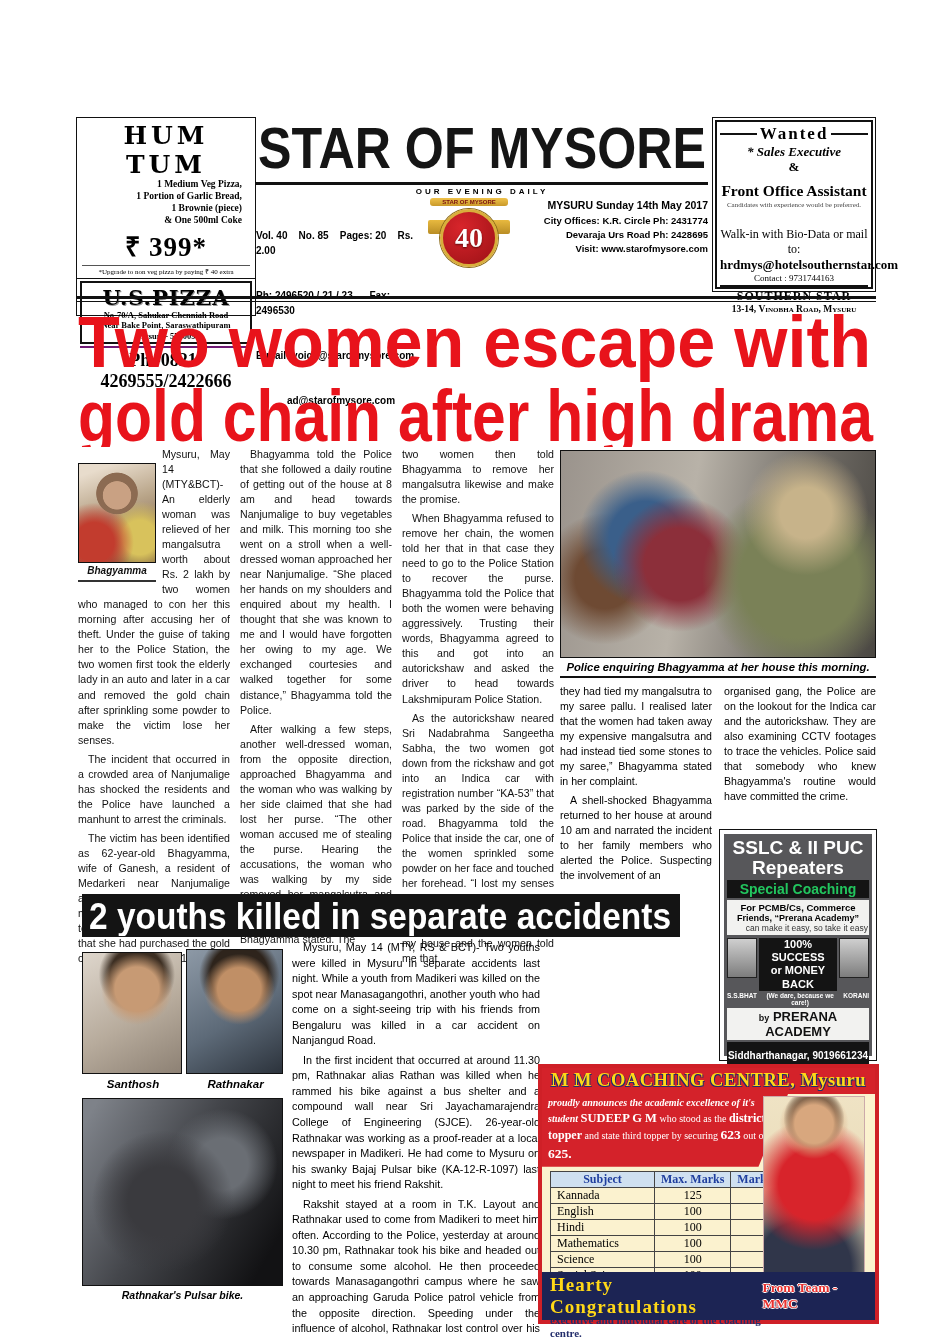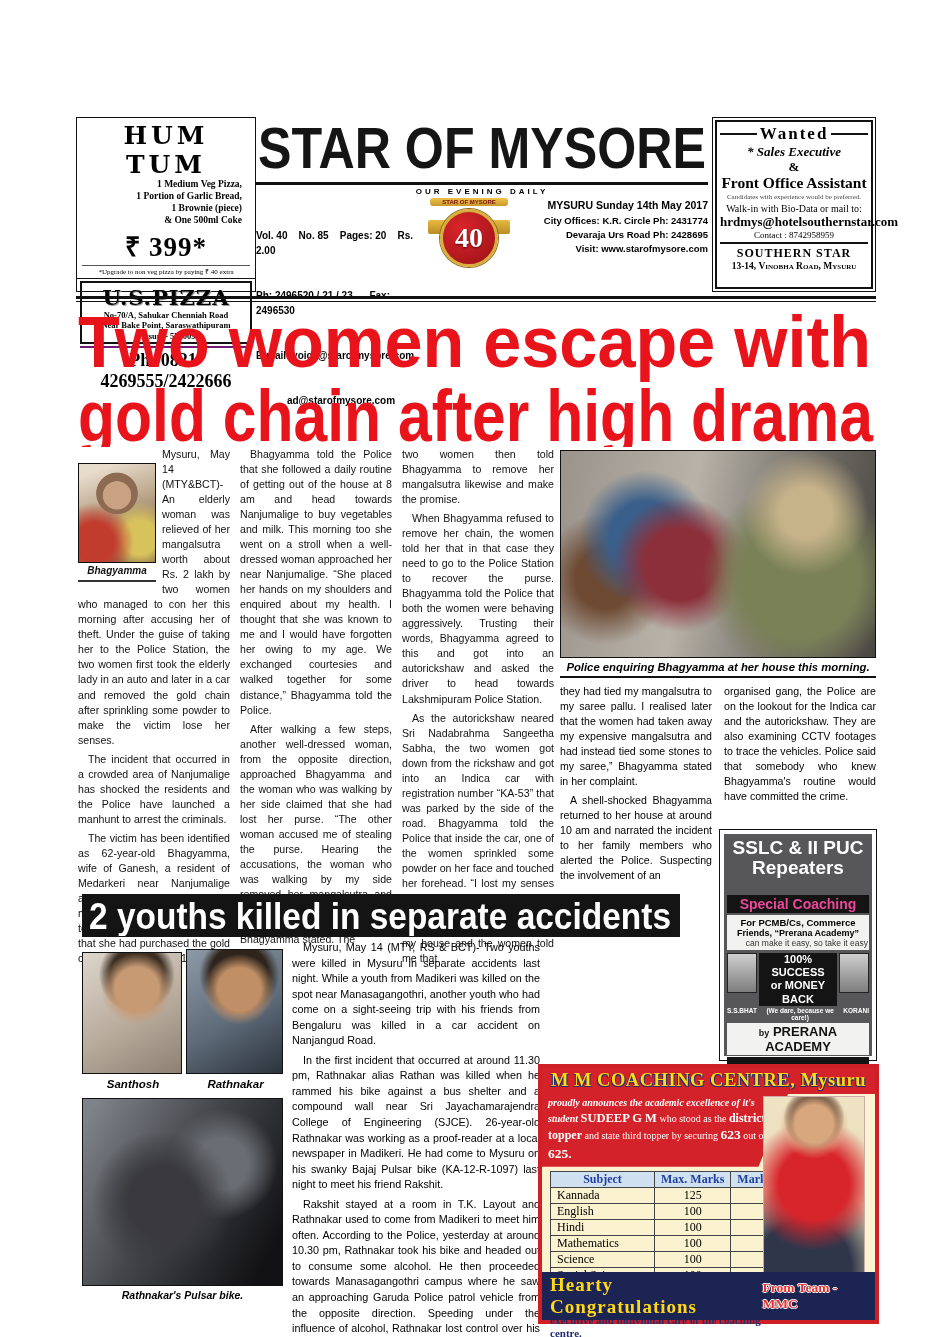--- a/index.html
+++ b/index.html
@@ -1,20 +1,20 @@
 <!DOCTYPE html>
 <html><head>
 <meta charset="utf-8">
 <style>
   * { margin:0; padding:0; box-sizing:border-box; }
   body { background:#e9e9e6; font-family:"Liberation Sans", sans-serif; }
   .page { position:relative; width:945px; height:1337px; margin:0 auto; background:#ffffff; overflow:hidden; }
 
   
-  .pizza-ad { position:absolute; left:76px; top:117px; width:180px; height:175px; border:1px solid #111; font-family:"Liberation Serif", serif; }
+  .pizza-ad { position:absolute; left:76px; top:117px; width:180px; height:199px; border:1px solid #111; font-family:"Liberation Serif", serif; }
   .pizza-top { padding:3px 5px 2px; border-bottom:1px solid #111; }
   .pizza-title { font-size:25px; font-weight:bold; letter-spacing:4px; text-align:center; font-family:"DejaVu Serif", serif; }
   .pizza-lines { font-size:9.5px; font-weight:bold; text-align:right; line-height:1.25; padding-right:8px; }
   .pizza-price { font-size:27px; font-weight:bold; text-align:center; letter-spacing:1px; }
   .pizza-note { font-size:7px; text-align:center; border-top:1px solid #555; margin-top:1px; padding-top:1px; }
   .pizza-brandbox { border:2px solid #111; margin:2px 3px; padding:2px 2px 1px; }
   .pizza-brand { font-size:21px; font-weight:bold; letter-spacing:1px; text-align:center; font-family:"DejaVu Serif", serif; text-shadow:1px 1px 0 #999; }
   .pizza-addr { font-size:8.5px; font-weight:bold; text-align:center; line-height:1.25; }
   .pizza-phone { font-size:18px; font-weight:bold; text-align:center; border-top:2px solid #701a75; margin:0 3px; padding:2px 0 1px; }
 
@@ -31,23 +31,23 @@
   .badge-circle { position:relative; width:58px; height:58px; margin:3px auto 0; border-radius:50%; background:radial-gradient(circle at 35% 30%, #d8252b, #9c1116); border:3px solid #d9ae3c; box-shadow:0 0 0 1px #8a6a1a; display:flex; align-items:center; justify-content:center; }
   .badge-num { color:#fff; font-size:28px; font-weight:bold; font-family:"Liberation Serif", serif; text-shadow:0 1px 2px #5c0a0a; }
 
   .wanted-ad { position:absolute; left:712px; top:117px; width:164px; height:175px; border:1px solid #111; padding:2px; font-family:"Liberation Serif", serif; }
   .wanted-inner { border:2px solid #111; height:100%; padding:2px 3px; display:flex; flex-direction:column; }
   .wanted-titlerow { display:flex; align-items:center; gap:3px; }
   .wanted-titlerow .dash { flex:1; border-top:2px solid #111; }
   .wanted-title { font-size:17px; font-weight:bold; letter-spacing:2px; }
   .wanted-role1 { font-size:13px; font-weight:bold; font-style:italic; text-align:center; }
   .wanted-amp { font-size:13px; font-weight:bold; text-align:center; line-height:1.1; }
-  .wanted-role2 { font-size:15.5px; font-weight:bold; text-align:center; }
+  .wanted-role2 { font-size:15.5px; font-weight:bold; text-align:center;margin-top:8px; }
   .wanted-note1 { font-size:7px; color:#444; text-align:center; margin-top:1px; }
-  .wanted-note2 { font-size:10px; text-align:center; margin-top:2px; }
+  .wanted-note2 { font-size:12px; text-align:center; margin-top:18px; }
   .wanted-email { font-size:13px; font-weight:bold; text-align:center; }
   .wanted-contact { font-size:9px; text-align:center; border-bottom:2px solid #111; padding-bottom:2px; }
   .wanted-company { font-size:12px; font-weight:bold; text-align:center; margin-top:2px; font-variant:small-caps; letter-spacing:1px; }
   .wanted-addr { font-size:9.5px; font-weight:bold; text-align:center; font-variant:small-caps; }
 
   .header-rule { position:absolute; left:76px; top:296px; width:800px; height:6px; border-top:3px solid #111; border-bottom:1px solid #111; }
 
   
   .lead-headline { position:absolute; left:76px; top:305px; width:800px; }
 
@@ -77,21 +77,21 @@
   .under-cols { display:flex; gap:12px; margin-top:6px; }
   .under-cols .ucol { width:152px; font-size:10.6px; line-height:1.42; text-align:justify; }
   .under-cols p { margin-bottom:4px; }
   .under-cols p.ind { text-indent:10px; }
 
   
   .sslc-ad { position:absolute; left:719px; top:829px; width:158px; height:232px; border:1px solid #111; background:#fff; padding:4px; }
   .sslc-inner { background:#57575a; height:100%; padding:3px; text-align:center; }
   .sslc-l1 { color:#fff; font-size:19px; font-weight:bold; }
   .sslc-l2 { color:#fff; font-size:19px; font-weight:bold; margin-top:-2px; }
-  .sslc-l3 { background:#141414; color:#ec4899; font-size:14px; font-weight:bold; margin-top:16px; padding:1px 0; }
+  .sslc-l3 { background:#141414; color:#22c55e; font-size:14px; font-weight:bold; margin-top:1px; padding:1px 0; }
   .sslc-white { background:#f2f2f0; margin-top:2px; padding:2px 1px; }
   .sslc-for { font-size:9.5px; font-weight:bold; }
   .sslc-friends { font-size:9px; font-weight:bold; }
   .sslc-easy { font-size:8.5px; color:#333;text-align:right; }
   .sslc-row { display:flex; align-items:stretch; gap:2px; margin-top:3px; }
   .sslc-photo { width:30px; height:40px; background:linear-gradient(#cfcfcf,#7d7d7d); border:1px solid #222; }
   .sslc-success { flex:1; background:#141414; color:#fff; font-weight:bold; font-size:11px; display:flex; flex-direction:column; justify-content:center; line-height:1.2; }
   .sslc-names { display:flex; justify-content:space-between; color:#fff; font-size:6.5px; font-weight:bold; margin-top:1px; }
   .sslc-by { background:#f2f2f0; margin-top:2px; font-size:13px; font-weight:bold; color:#111; padding:1px 0; }
   .sslc-by span.bysmall { font-size:9px; font-weight:bold; }
@@ -206,21 +206,21 @@
         <span class="dash"></span>
         <span class="wanted-title">Wanted</span>
         <span class="dash"></span>
       </div>
       <div class="wanted-role1">* Sales Executive</div>
       <div class="wanted-amp">&amp;</div>
       <div class="wanted-role2">Front Office Assistant</div>
       <div class="wanted-note1">Candidates with experience would be preferred.</div>
       <div class="wanted-note2">Walk-in with Bio-Data or mail to:</div>
       <div class="wanted-email">hrdmys@hotelsouthernstar.com</div>
-      <div class="wanted-contact">Contact : 8742958959</div>
+      <div class="wanted-contact">Contact : 9731744163</div>
       <div class="wanted-company">SOUTHERN STAR</div>
       <div class="wanted-addr">13-14, Vinobha Road, Mysuru</div>
     </div>
   </div>
 
   <div class="header-rule"></div>
 
   <div class="lead-headline">
     <svg width="800" height="142">
       <text x="2" y="62" font-family="Liberation Sans, sans-serif" font-size="72" font-weight="bold" fill="#e8131b" textLength="793" lengthAdjust="spacingAndGlyphs">Two women escape with</text>

